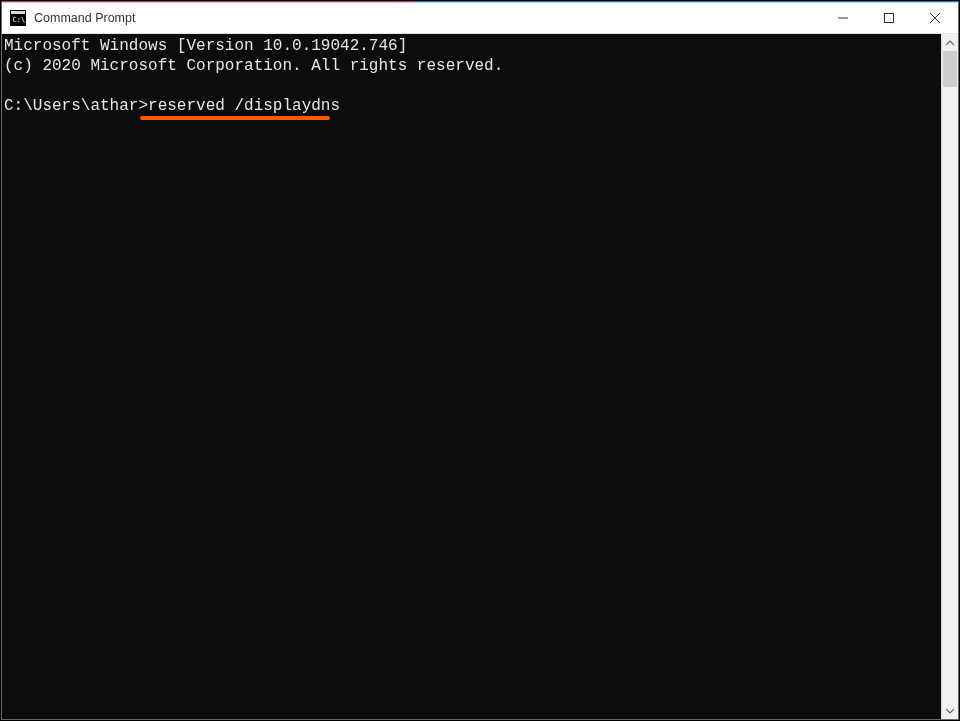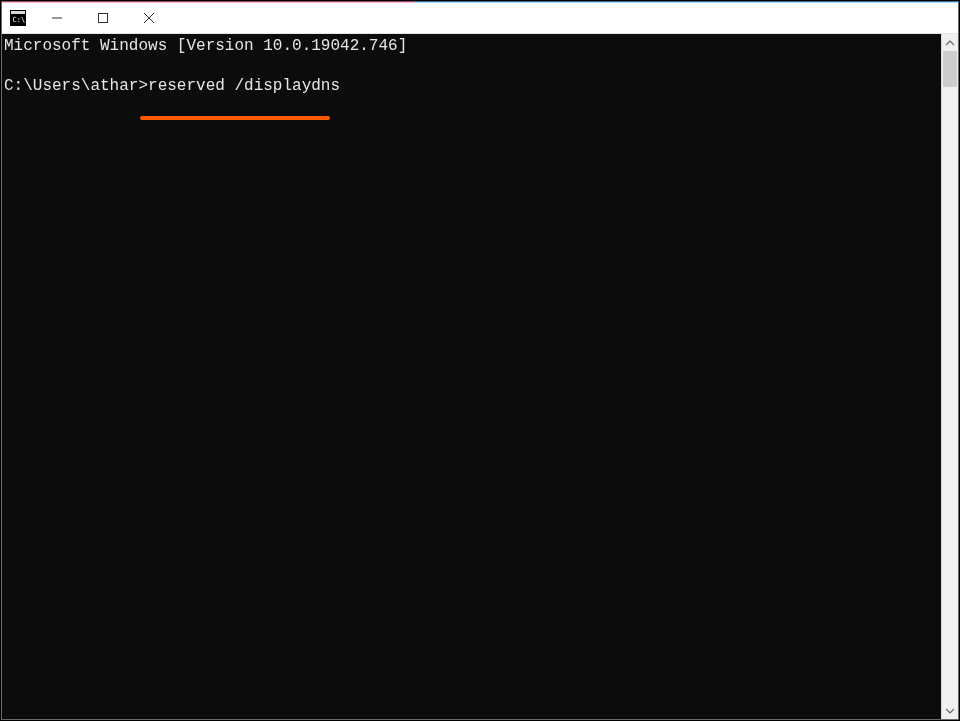--- a/index.html
+++ b/index.html
@@ -88,20 +88,21 @@
 <div class="window">
 
   <div class="titlebar">
     <span class="app-icon">
       <svg width="16" height="16" viewBox="0 0 16 16">
         <rect x="0" y="0" width="16" height="16" fill="#000"></rect>
         <rect x="1" y="1" width="14" height="3" fill="#d9d9d9"></rect>
         <text x="2.5" y="12" font-family="Consolas,monospace" font-size="7" fill="#fff">C:\</text>
       </svg>
     </span>
+    <span class="title">Command Prompt</span>
     <div class="win-controls">
       <div class="win-btn">
         <svg width="10" height="10" viewBox="0 0 10 10">
             <line x1="0" y1="5" x2="10" y2="5"></line>
           </svg>
       </div>
       <div class="win-btn">
         <svg width="10" height="10" viewBox="0 0 10 10">
             <rect x="0.5" y="0.5" width="9" height="9"></rect>
           </svg>
@@ -109,21 +110,21 @@
       <div class="win-btn">
         <svg width="10" height="10" viewBox="0 0 10 10">
             <line x1="0" y1="0" x2="10" y2="10"></line>
             <line x1="10" y1="0" x2="0" y2="10"></line>
           </svg>
       </div>
     </div>
   </div>
 
   <div class="client-area">
-    <div class="terminal"><div class="line">Microsoft Windows [Version 10.0.19042.746]</div><div class="line"></div><div class="line"><span>C:\Users\athar&gt;</span><span>reserved /displaydns</span></div>
+    <div class="terminal"><div class="line">Microsoft Windows [Version 10.0.19042.746]</div><div class="line">(c) 2020 Microsoft Corporation. All rights reserved.</div><div class="line"></div><div class="line"><span>C:\Users\athar&gt;</span><span>reserved /displaydns</span></div>
       <div class="underline-annot" style="left:138px;top:82px;width:190px;"></div>
     </div>
 
     <div class="vscroll">
       <div class="arrow">
         <svg width="8" height="8" viewBox="0 0 8 8">
             <polyline points="0,6 4,2 8,6" fill="none" stroke="#606060" stroke-width="1.2"></polyline>
           </svg>
       </div>
       <div class="track">

